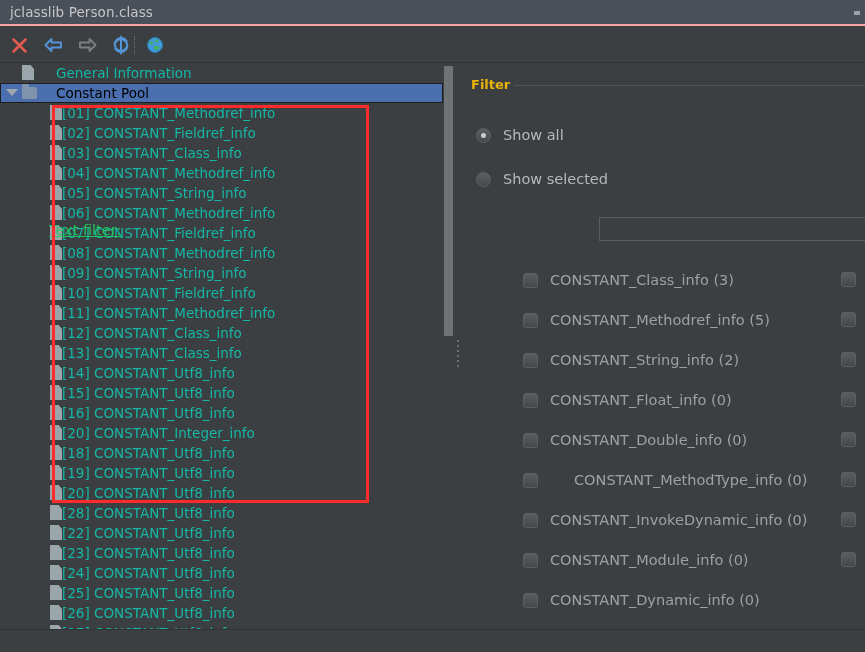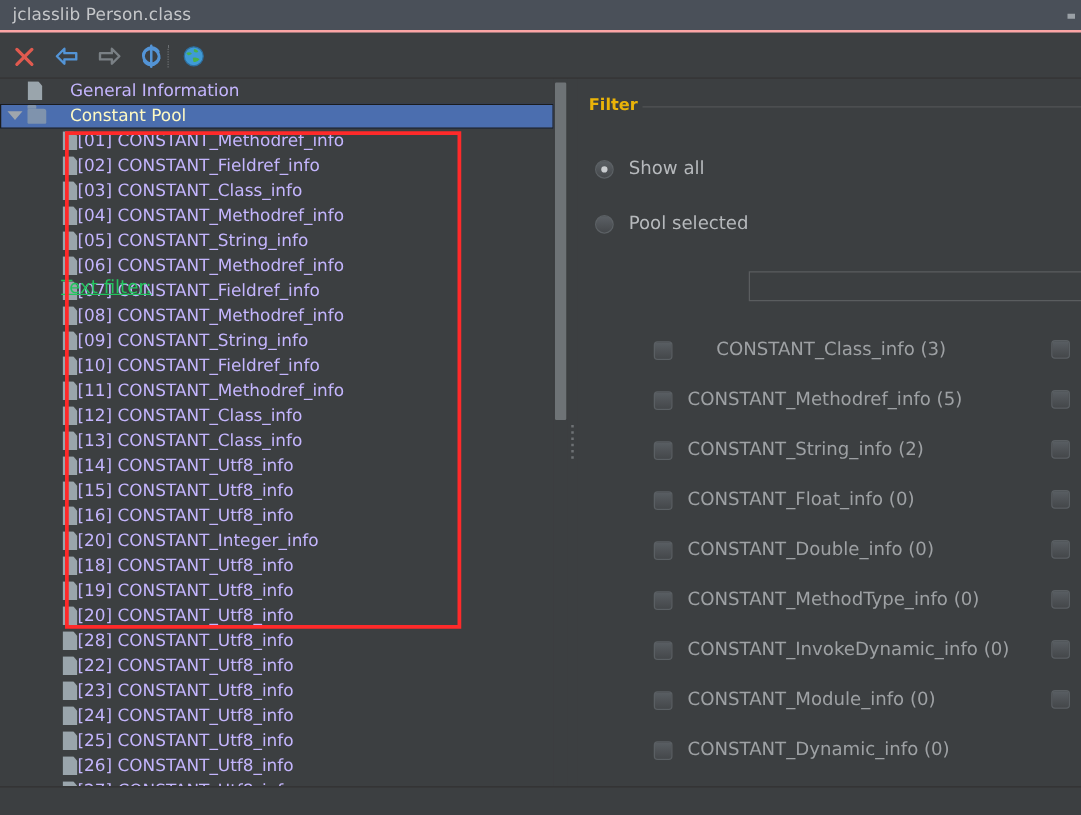--- a/index.html
+++ b/index.html
@@ -69,28 +69,28 @@
   }
 
   
   .tree { position: absolute; left: 0; top: 0; width: 443px; }
   .tree-row {
     position: relative;
     height: 20px;
     display: flex;
     align-items: center;
     white-space: nowrap;
-    color: #c4b5fd;
+    color: #14b8a6;
     font-size: 13.5px;
   }
   .tree-row.depth0 { padding-left: 40px; }
   .tree-row.depth1 { padding-left: 42px; }
   .tree-row.selected {
     background: #4b6eaf;
-    color: #fef9c3;
+    color: #000000;
     outline: 1px solid #1c1c1c;
     outline-offset: -1px;
   }
   .expander {
     position: absolute; left: 6px; top: 6px;
     width: 0; height: 0;
     border-left: 6px solid transparent;
     border-right: 6px solid transparent;
     border-top: 7px solid #9fa6ad;
   }
@@ -448,30 +448,30 @@
 
     <div class="radio-row" style="top:64px;">
       <span class="radio">
           <i class="dot"></i>
         </span>
       <span class="radio-label">Show all</span>
     </div>
 
     <div class="radio-row" style="top:108px;">
       <span class="radio"></span>
-      <span class="radio-label">Pool selected</span>
+      <span class="radio-label">Show selected</span>
     </div>
 
   </div>
 
   <div class="textfilter-label">Text filter:</div>
   <input class="textfilter-input" type="text" placeholder="" style="">
 
   <div id="checkbox-container">
-      <div class="cb-row" style="top: 272px; gap: 23px;">
+      <div class="cb-row" style="top: 272px;">
         <span class="checkbox"></span>
         <span class="cb-label">CONSTANT_Class_info (3)</span>
       </div>
       <div class="cb-right" style="top: 272px;"></div>
       <div class="cb-row" style="top: 312px;">
         <span class="checkbox"></span>
         <span class="cb-label">CONSTANT_Methodref_info (5)</span>
       </div>
       <div class="cb-right" style="top: 312px;"></div>
       <div class="cb-row" style="top: 352px;">
@@ -482,21 +482,21 @@
       <div class="cb-row" style="top: 392px;">
         <span class="checkbox"></span>
         <span class="cb-label">CONSTANT_Float_info (0)</span>
       </div>
       <div class="cb-right" style="top: 392px;"></div>
       <div class="cb-row" style="top: 432px;">
         <span class="checkbox"></span>
         <span class="cb-label">CONSTANT_Double_info (0)</span>
       </div>
       <div class="cb-right" style="top: 432px;"></div>
-      <div class="cb-row" style="top: 472px;">
+      <div class="cb-row" style="top: 472px; gap: 24px;">
         <span class="checkbox"></span>
         <span class="cb-label">CONSTANT_MethodType_info (0)</span>
       </div>
       <div class="cb-right" style="top: 472px;"></div>
       <div class="cb-row" style="top: 512px;">
         <span class="checkbox"></span>
         <span class="cb-label">CONSTANT_InvokeDynamic_info (0)</span>
       </div>
       <div class="cb-right" style="top: 512px;"></div>
       <div class="cb-row" style="top: 552px;">

